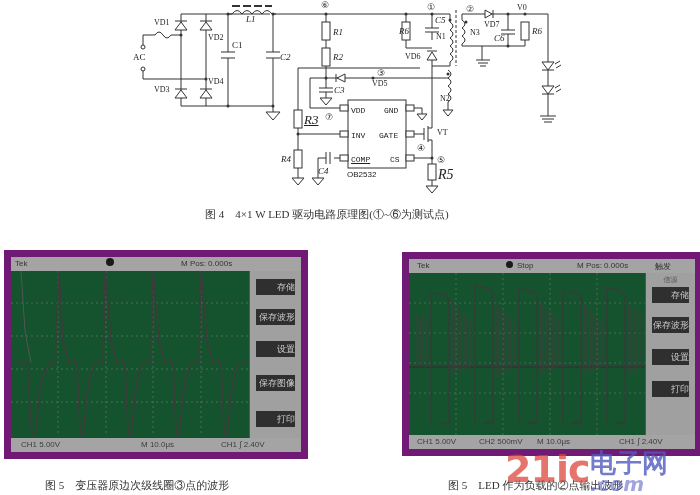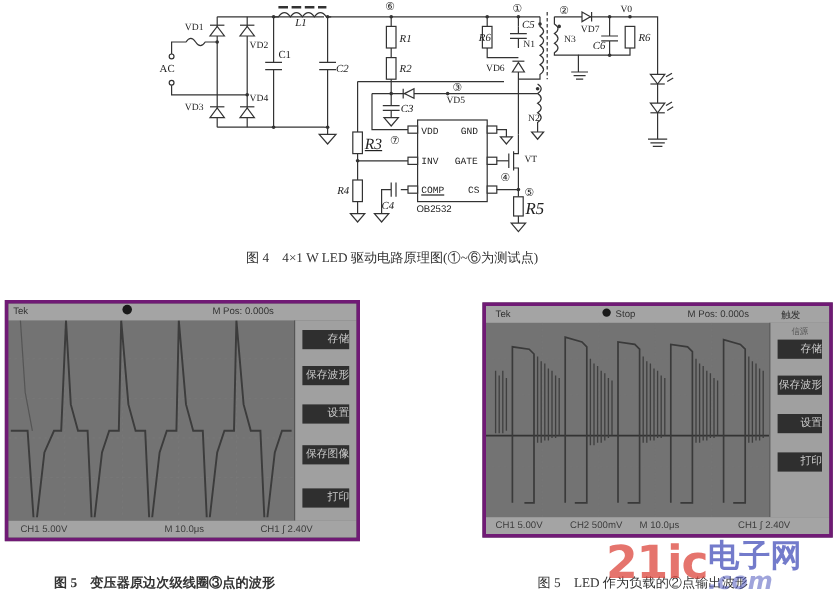--- a/index.html
+++ b/index.html
@@ -1,20 +1,20 @@
 <!DOCTYPE html>
 <html><head>
 <meta charset="utf-8">
 <style>
   html, body { margin:0; padding:0; }
   body { width:700px; height:495px; background:#ffffff; position:relative; overflow:hidden;
          font-family: "Liberation Serif", "DejaVu Serif", serif; color:#222; }
   .abs { position:absolute; }
   .caption { font-size:11px; color:#333; white-space:nowrap; }
-  .scope { background:#737373; border:3px solid #701a75; overflow:hidden; }
+  .scope { background:#14532d; border:7px solid #701a75; overflow:hidden; }
   .scope .top { position:absolute; left:0; right:0; top:0; height:14px; background:#a4a4a4;
                 font-family:"Liberation Sans", sans-serif; font-size:8px; color:#333; }
   .scope .top span { position:absolute; top:2px; }
   .scope .bot { position:absolute; left:0; right:0; bottom:0; height:14px; background:#a4a4a4;
                 font-family:"Liberation Sans", sans-serif; font-size:8px; color:#3d3d3d; }
   .scope .bot span { position:absolute; top:2px; }
   .menu { position:absolute; top:14px; bottom:14px; background:#a0a0a0; border-left:1px solid #555; }
   .menu .mi { position:absolute; left:6px; right:6px; height:16px; background:#2f2f2f; color:#ccc;
               font-family:"DejaVu Sans", sans-serif; font-size:9px; text-align:right; line-height:16px; }
   .menu .ms { position:absolute; left:6px; right:6px; height:10px; font-size:7px; color:#555;
@@ -213,21 +213,21 @@
     <div class="mi" style="top:70px;">设置</div>
     <div class="mi" style="top:104px;">保存图像</div>
     <div class="mi" style="top:140px;">打印</div>
   </div>
   <div class="bot">
     <span style="left:10px;">CH1 5.00V</span>
     <span style="left:130px;">M 10.0μs</span>
     <span style="left:210px;">CH1 ∫ 2.40V</span>
   </div>
 </div>
-<div class="abs caption" style="left:45px;top:478px;font-weight:bold;">图 5　变压器原边次级线圈③点的波形</div>
+<div class="abs caption" style="left:45px;top:478px;">图 5　变压器原边次级线圈③点的波形</div>
 
 <div class="abs scope" style="left:402px;top:252px;width:286px;height:190px;">
   <div class="top">
     <span style="left:8px;">Tek</span>
     <span style="left:97px;top:2px;width:7px;height:7px;border-radius:50%;background:#1a1a1a;"></span>
     <span style="left:108px;">Stop</span>
     <span style="left:168px;">M Pos: 0.000s</span>
     <span style="left:246px;">触发</span>
   </div>
   <svg class="abs" style="left:0;top:14px;" width="236" height="162">

